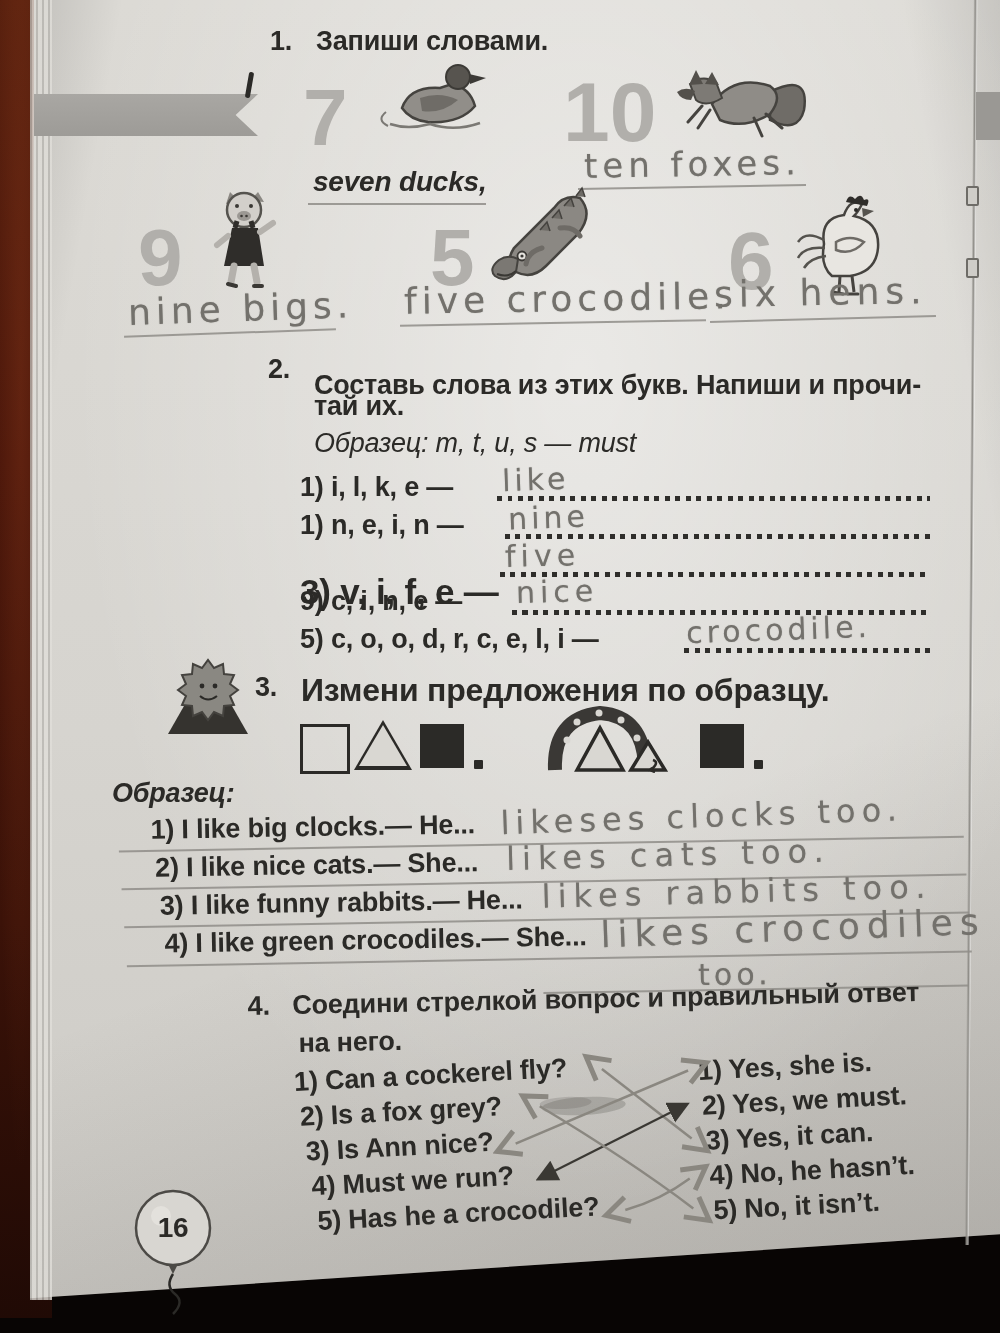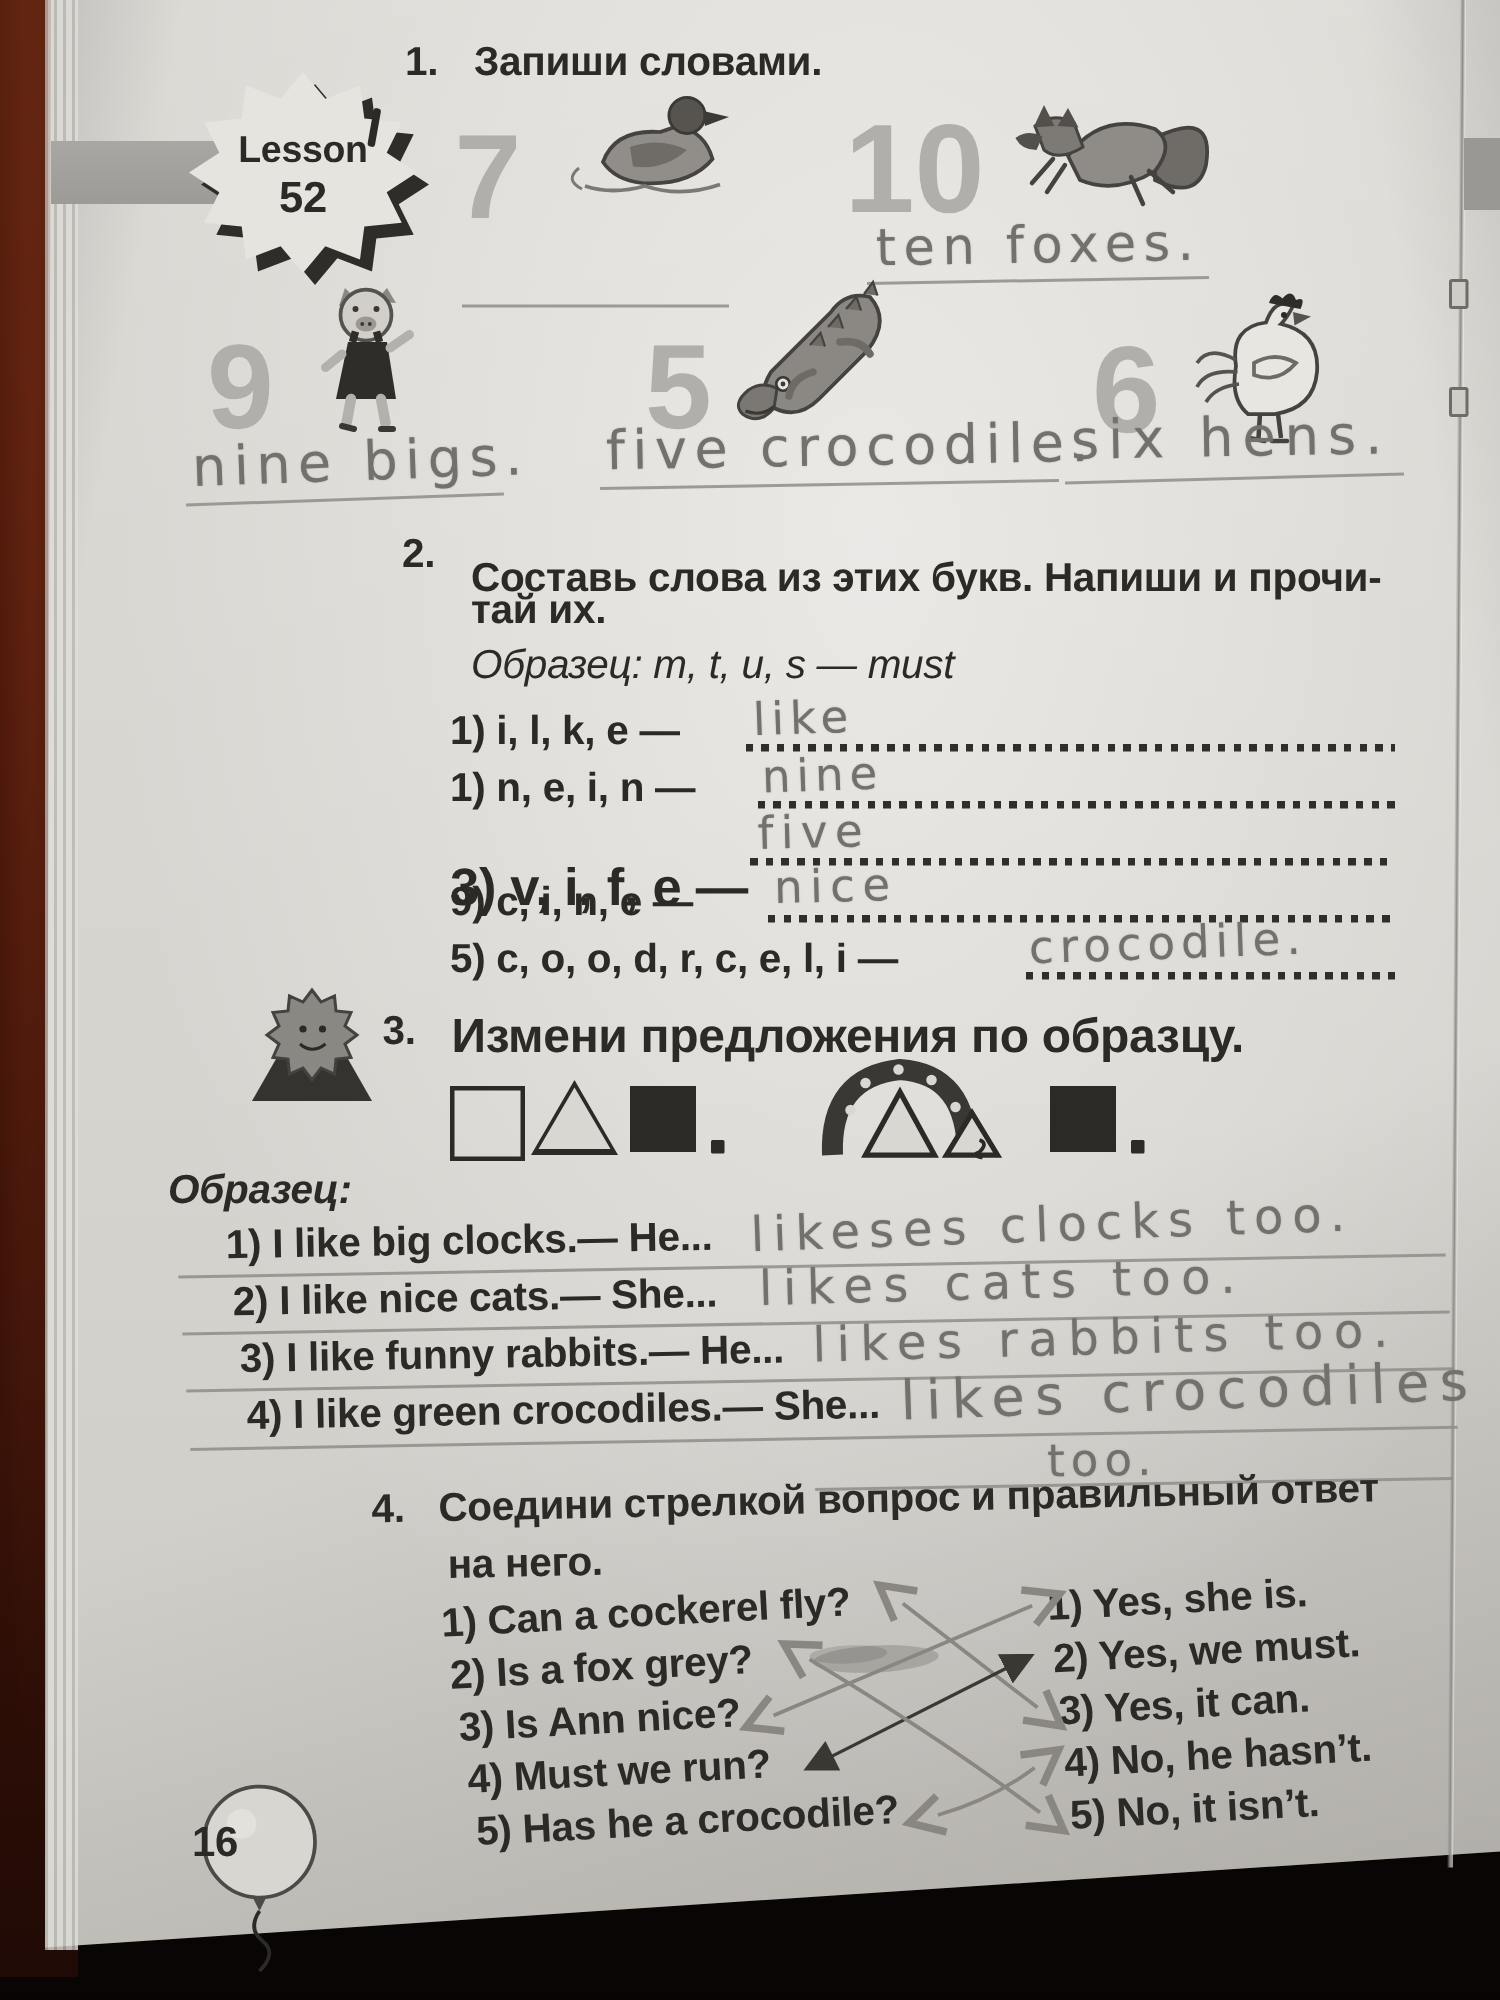--- a/index.html
+++ b/index.html
@@ -57,26 +57,20 @@
 
   <div class="abs" id="page"></div>
   <div class="abs" id="page-edges"></div>
   <div class="abs" id="fold"></div>
   <div class="abs staple" style="top:186px"></div>
   <div class="abs staple" style="top:258px"></div>
 
   <div class="abs" id="band-left"></div>
   <div class="abs" id="band-right"></div>
 
-  <div class="abs" style="left:126px;top:48px;width:160px;height:142px">
-    <div class="star12 abs" style="left:8px;top:8px;width:152px;height:134px;background:#2f2d2a"></div>
-    <div class="star12 abs" style="left:0;top:0;width:152px;height:134px;background:#e6e4df"></div>
-    <div class="abs print" style="left:0;top:38px;width:152px;text-align:center;font-size:25px">Lesson</div>
-    <div class="abs print" style="left:0;top:68px;width:152px;text-align:center;font-size:29px">52</div>
-  </div>
   <div class="abs" style="left:247px;top:72px;width:5px;height:26px;background:#2b2a27;transform:rotate(10deg);border-radius:2px"></div>
 
   <div class="abs print" style="left:270px;top:26px;font-size:27px">1.</div>
   <div class="abs print" style="left:316px;top:26px;font-size:27px">Запиши словами.</div>
 
   <div class="abs big-num" style="left:303px;top:78px;font-size:80px">7</div>
   <div class="abs" style="left:372px;top:60px">
     <svg width="125" height="90" viewBox="0 0 125 90">
       <path d="M30,48 Q38,26 68,28 L80,24 Q98,28 103,46 Q88,64 56,62 Q38,60 30,48 Z" fill="#918e89" stroke="#45433f" stroke-width="2.5"></path>
       <circle cx="86" cy="17" r="12" fill="#57544f" stroke="#3c3a36" stroke-width="2"></circle>
@@ -91,20 +85,21 @@
     <svg width="145" height="90" viewBox="0 0 145 90">
       <path d="M98,34 Q138,14 132,52 Q126,76 98,62 Z" fill="#6f6c67" stroke="#45433f" stroke-width="2.5"></path>
       <path d="M40,46 Q62,16 98,28 Q112,38 98,56 Q72,72 48,62 Z" fill="#8f8c87" stroke="#45433f" stroke-width="2.5"></path>
       <path d="M18,26 Q30,16 44,24 L50,40 Q34,50 24,42 Z" fill="#7d7a75" stroke="#45433f" stroke-width="2"></path>
       <path d="M24,12 L31,26 L17,27 Z" fill="#53504b"></path>
       <path d="M40,14 L47,27 L33,26 Z" fill="#53504b"></path>
       <path d="M5,34 Q13,28 23,33 L19,42 Q9,42 5,34 Z" fill="#53504b"></path>
       <path d="M30,48 l-14,16 M38,52 l-12,18 M82,60 l8,18 M94,56 l16,14" fill="none" stroke="#45433f" stroke-width="3" stroke-linecap="round"></path>
     </svg>
   </div>
+  <div class="abs print it" style="left:313px;top:166px;font-size:28px">seven ducks,</div>
   <div class="abs rule" style="left:308px;top:203px;width:178px"></div>
   <div class="abs hand" style="left:584px;top:144px;font-size:34px;letter-spacing:5px;transform:rotate(-1deg)">ten foxes.</div>
   <div class="abs rule" style="left:578px;top:186px;width:228px;transform:rotate(-1deg)"></div>
 
   <div class="abs big-num" style="left:138px;top:218px;font-size:80px">9</div>
   <div class="abs" style="left:196px;top:186px">
     <svg width="95" height="112" viewBox="0 0 95 112">
       <polygon points="34,6 44,16 30,18" fill="#8b8883"></polygon>
       <polygon points="62,6 68,16 54,15" fill="#8b8883"></polygon>
       <circle cx="48" cy="24" r="17" fill="#d2cfca" stroke="#55534e" stroke-width="2.5"></circle>
@@ -281,16 +276,16 @@
     </div>
   </div>
 
   <div class="abs" style="left:128px;top:1186px;width:90px;height:130px">
     <svg width="90" height="130" viewBox="0 0 90 130">
       <circle cx="45" cy="42" r="37" fill="#d8d6d1" stroke="#4c4a46" stroke-width="2.5"></circle>
       <circle cx="33" cy="30" r="10" fill="#e6e4df" opacity=".8"></circle>
       <polygon points="40,78 50,78 45,88" fill="#4c4a46"></polygon>
       <path d="M45,88 q-8,12 2,20 q10,8 -2,20" fill="none" stroke="#2b2a27" stroke-width="2.5"></path>
     </svg>
-    <div class="abs print" style="left:0;top:26px;width:90px;text-align:left;font-size:28px;font-weight:600">16</div>
+    <div class="abs print" style="left:0;top:26px;width:90px;text-align:center;font-size:28px;font-weight:600">16</div>
   </div>
 
 </div>
 
 </body></html>

